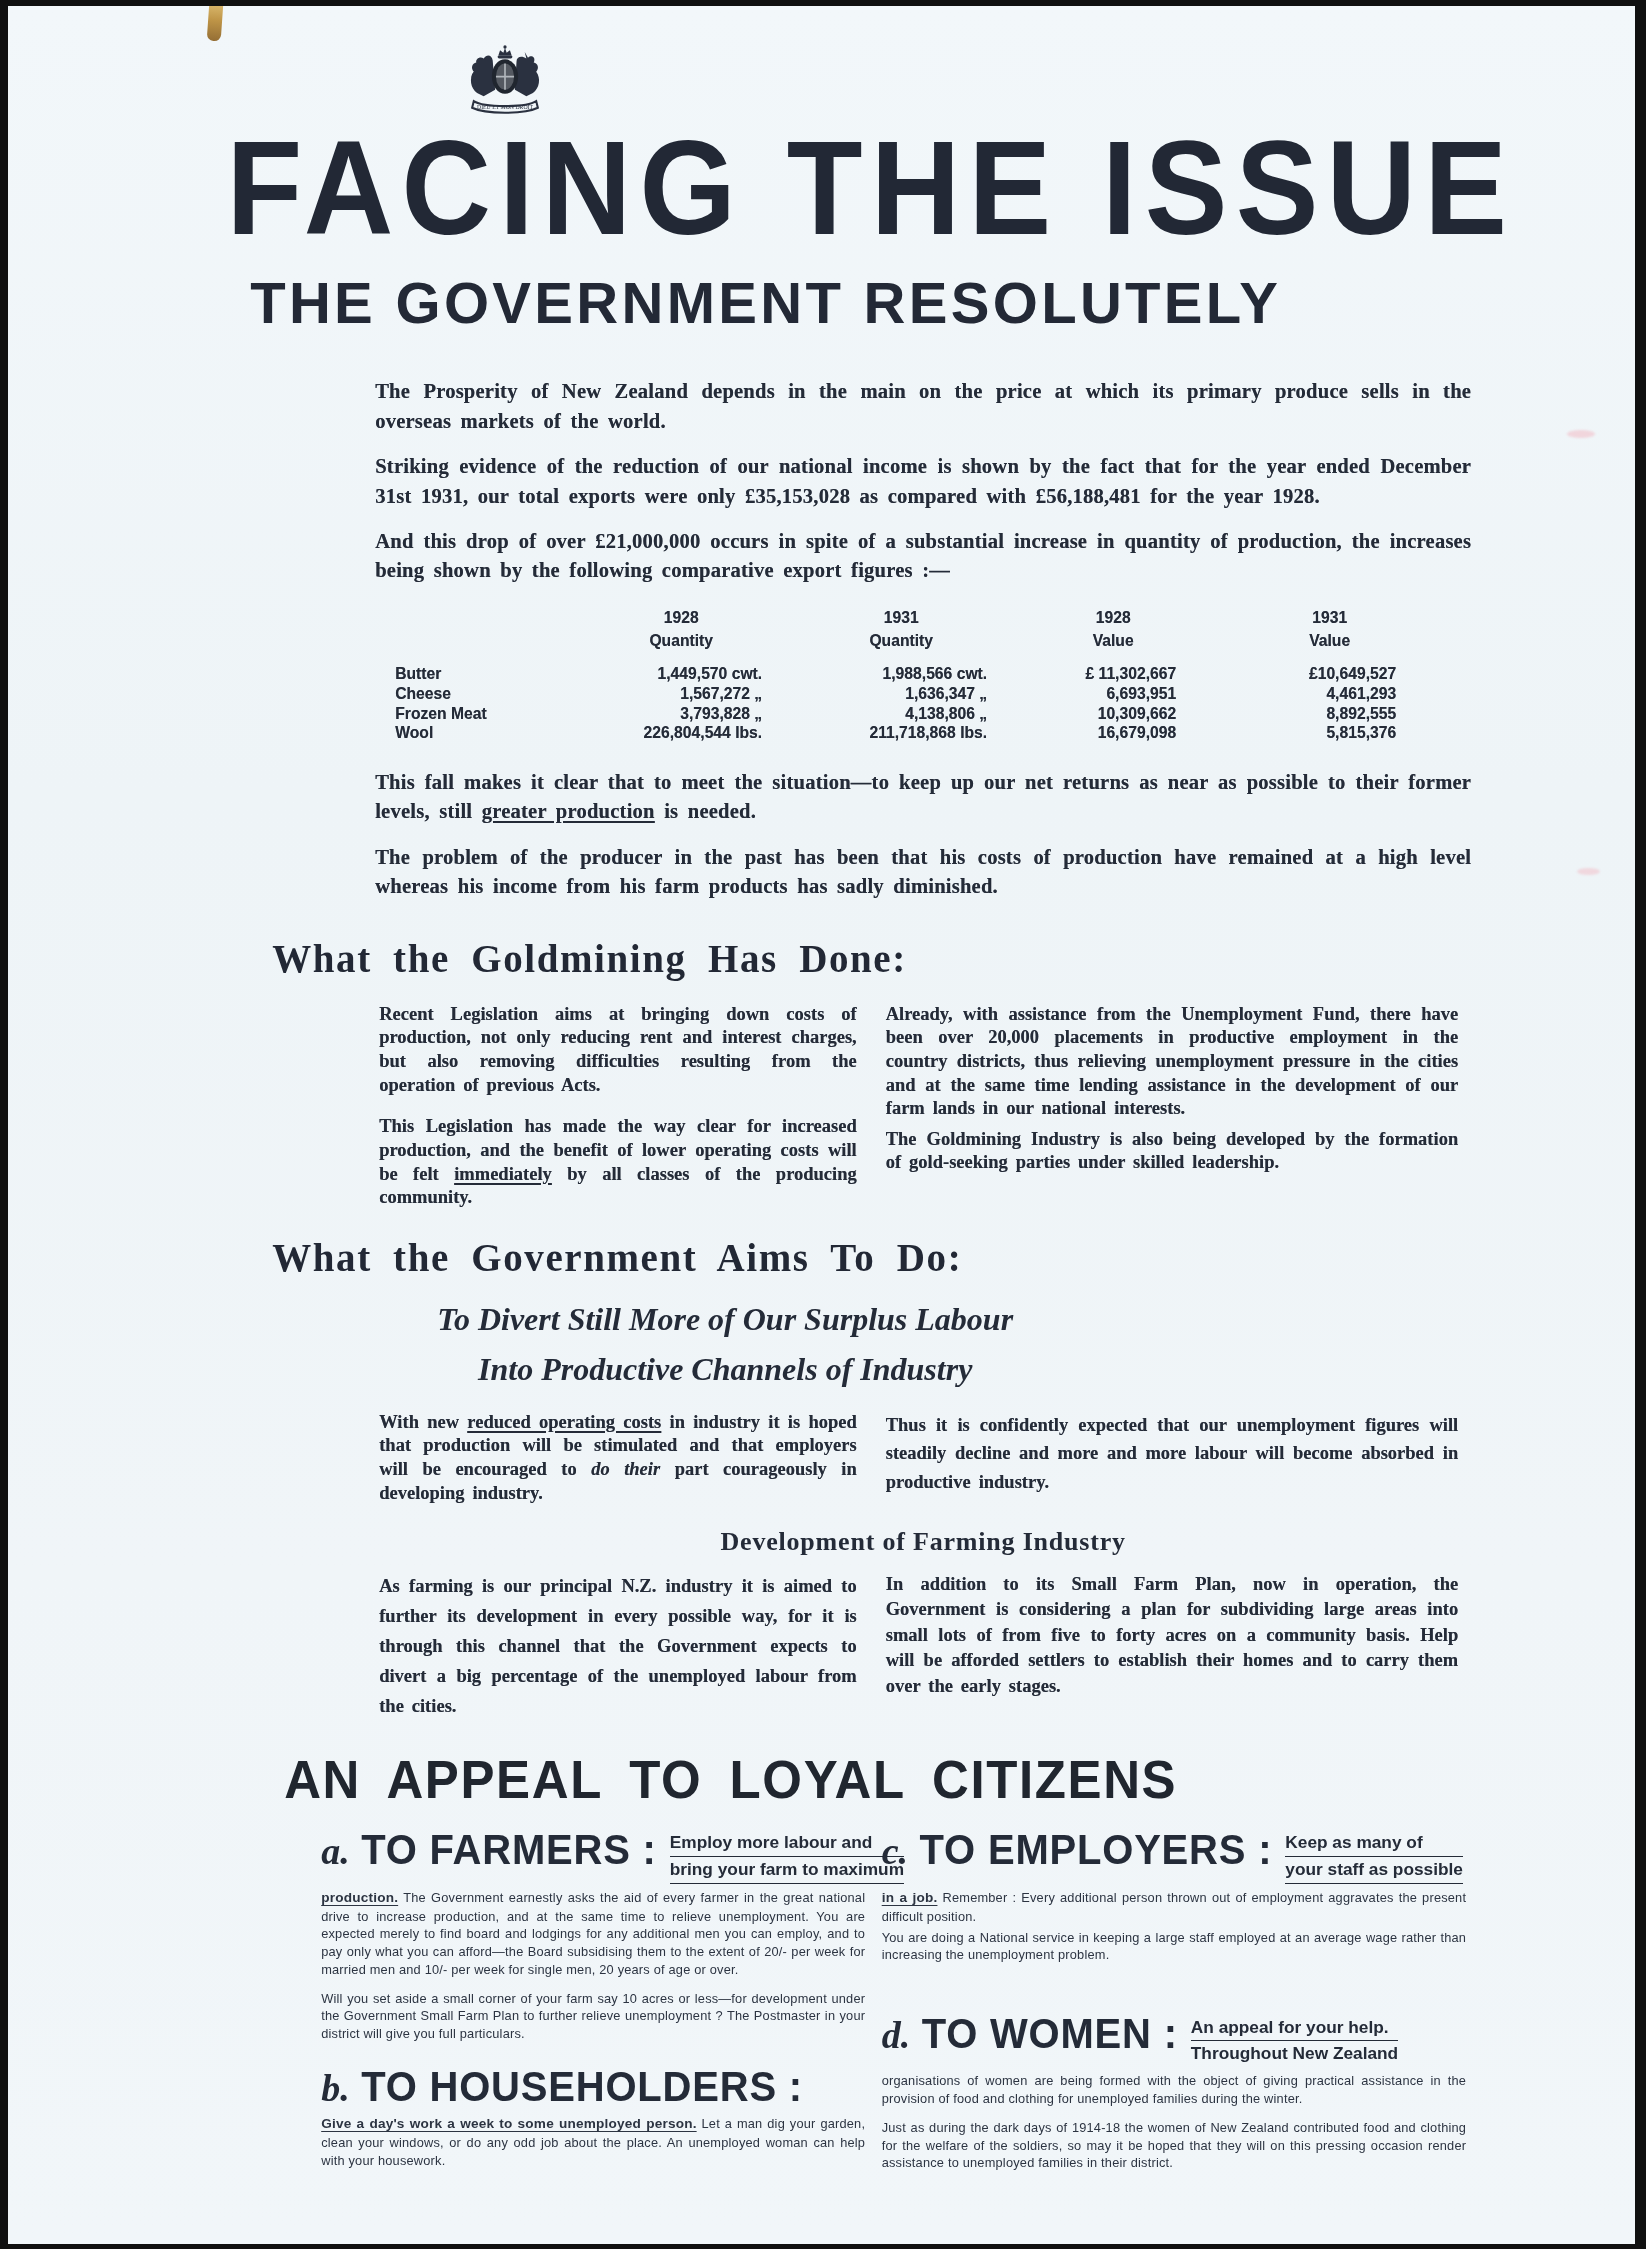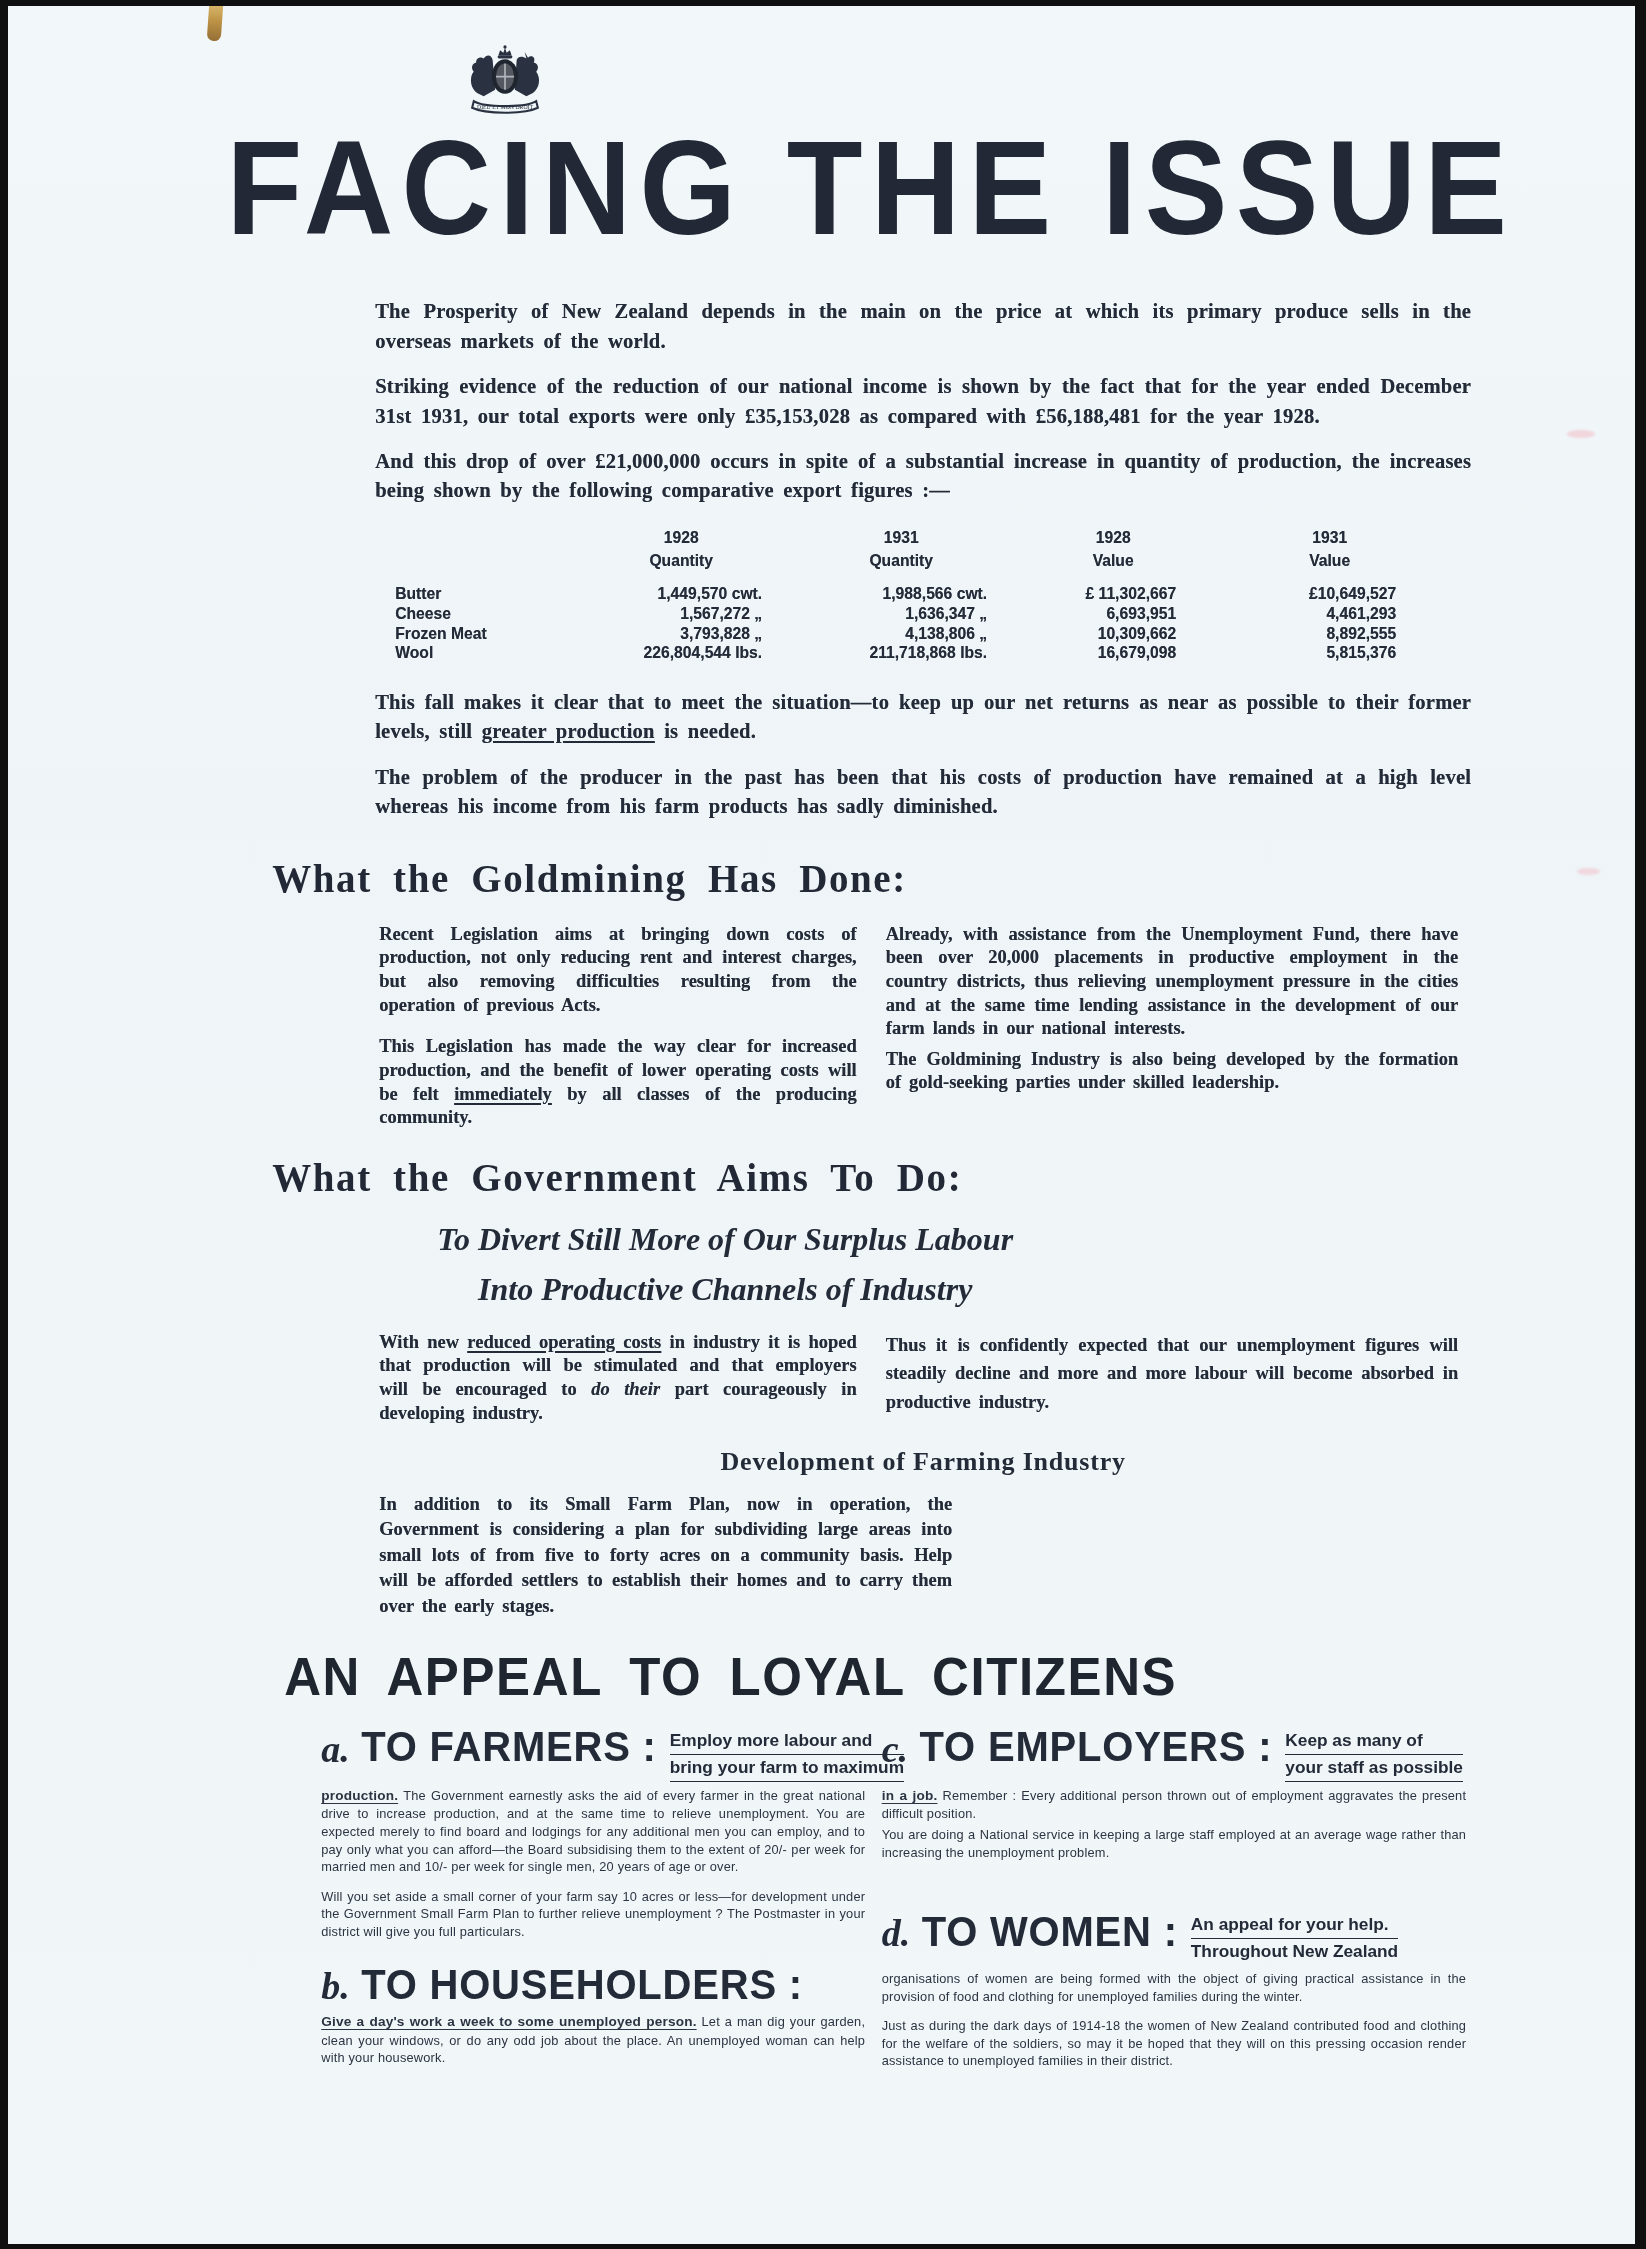--- a/index.html
+++ b/index.html
@@ -157,20 +157,21 @@
       <path d="M48 16 h16 l-2 -6 -4 3 -2 -6 -2 6 -4 -3 Z" fill="#2a3140"></path>
       <rect x="47" y="16" width="18" height="4" rx="2" fill="#2a3140"></rect>
       <circle cx="56" cy="6" r="2" fill="#2a3140"></circle>
 
       <path d="M18 72 C30 80 82 80 94 72 L96 80 C80 88 32 88 16 80 Z" fill="none" stroke="#2a3140" stroke-width="2.5"></path>
       <text x="56" y="82" text-anchor="middle" font-size="7" font-family="Liberation Serif, serif" fill="#2a3140">DIEU ET MON DROIT</text>
     </svg>
   </div>
 
   <div class="title">FACING THE ISSUE</div>
+  <div class="subtitle1">THE GOVERNMENT RESOLUTELY</div>
 
   <div class="serifblock" style="margin-top:41px;">
     <p>The Prosperity of New Zealand depends in the main on the price at which its primary produce sells in the overseas markets of the world.</p>
     <p>Striking evidence of the reduction of our national income is shown by the fact that for the year ended December 31st 1931, our total exports were only £35,153,028 as compared with £56,188,481 for the year 1928.</p>
     <p style="margin-bottom:18px;">And this drop of over £21,000,000 occurs in spite of a substantial increase in quantity of production, the increases being shown by the following comparative export figures :—</p>
   </div>
 
   <div class="xtable">
     <div class="xhead">
       <div class="xsp"></div>
@@ -250,20 +251,23 @@
       <p style="margin-bottom:0;"><span>With new </span><span class="u">reduced operating costs</span><span> in industry it is hoped that production will be stimulated and that employers will be encouraged to </span><span class="it">do their</span><span> part courageously in developing industry.</span></p>
     </div>
     <div class="colR">
       <p style="margin-bottom:0;line-height:1.55;">Thus it is confidently expected that our unemployment figures will steadily decline and more and more labour will become absorbed in productive industry.</p>
     </div>
   </div>
 
   <div class="h-center">Development of Farming Industry</div>
 
   <div class="cols" style="margin-top:15px;">
+    <div class="colL">
+      <p style="margin-bottom:0;line-height:1.62;">As farming is our principal N.Z. industry it is aimed to further its development in every possible way, for it is through this channel that the Government expects to divert a big percentage of the unemployed labour from the cities.</p>
+    </div>
     <div class="colR">
       <p style="margin-bottom:0;line-height:1.38;">In addition to its Small Farm Plan, now in operation, the Government is considering a plan for subdividing large areas into small lots of from five to forty acres on a community basis.  Help will be afforded settlers to establish their homes and to carry them over the early stages.</p>
     </div>
   </div>
 
   <div class="appeal-h">AN APPEAL TO LOYAL CITIZENS</div>
 
   <div class="appeal-cols">
 
     <div class="ap-left">

